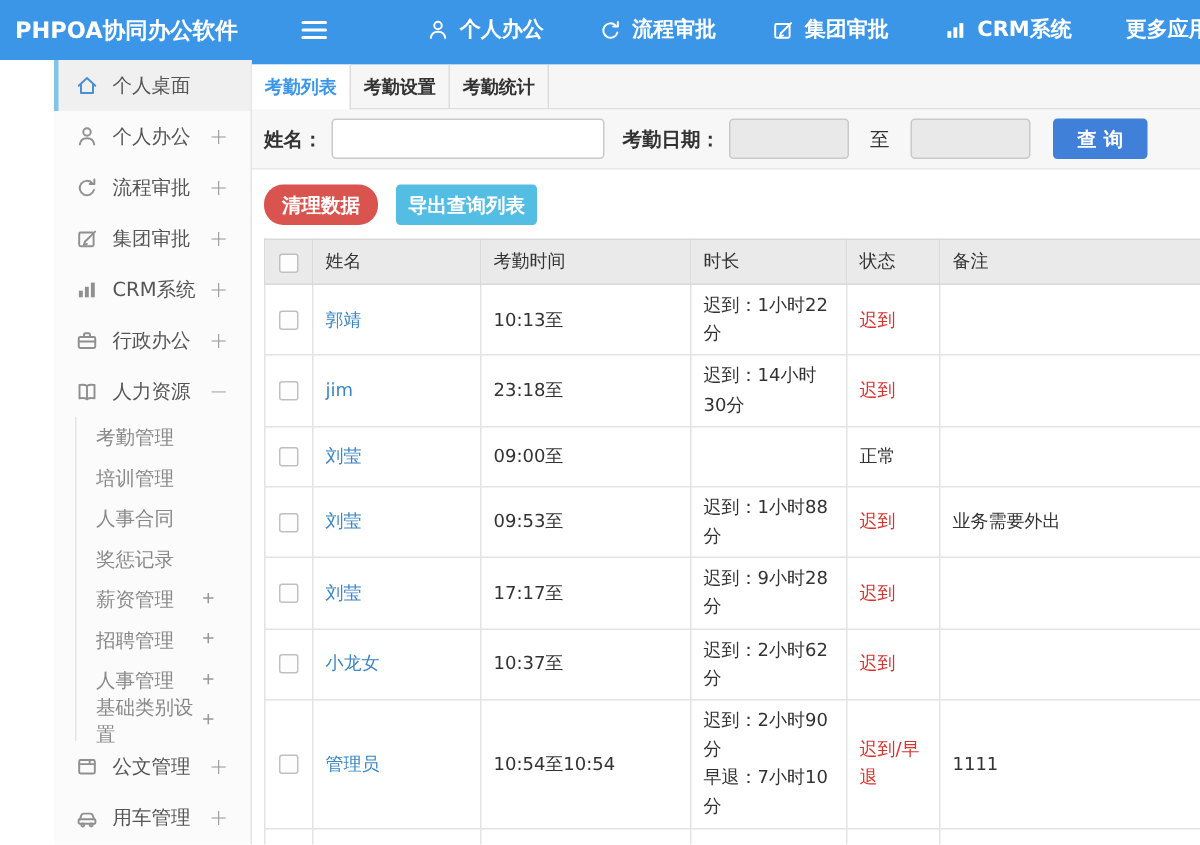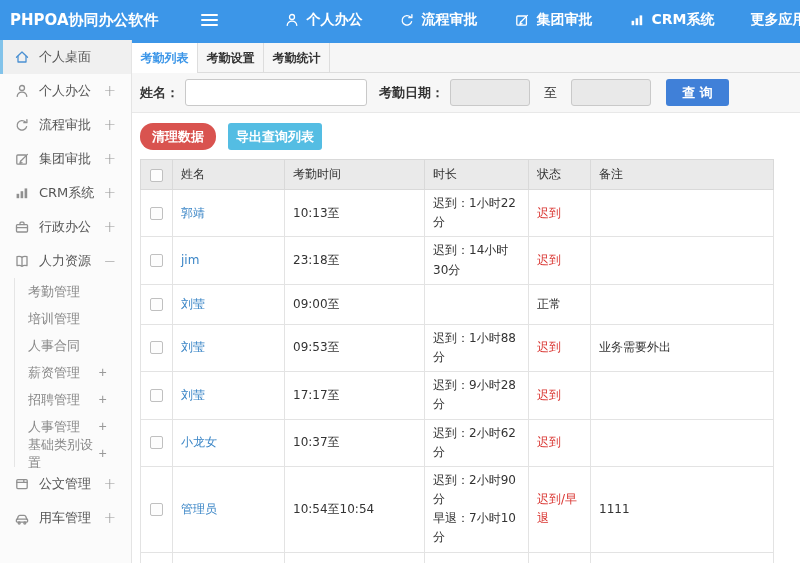--- a/index.html
+++ b/index.html
@@ -15,21 +15,21 @@
   .nav-item { display:flex; align-items:center; gap:7px; font-size:14px; font-weight:bold; cursor:pointer; white-space:nowrap; }
   .icn { display:inline-flex; }
   .icn svg { width:16px; height:16px; display:block; }
   .caret { width:0; height:0; border-left:5px solid transparent; border-right:5px solid transparent;
            border-top:6px solid #fff; margin-left:2px; }
 
   
   .body { display:flex; height:523px; }
 
   
-  aside { width:132px; background:#fbfbfb; border-right:1px solid #e4e4e4; overflow:hidden; }
+  aside { width:132px; background:#fbfbfb; border-right:1px solid #e4e4e4; overflow:hidden;margin-left:36px; }
   .side-item { height:34px; display:flex; align-items:center; padding-left:11px; gap:9px;
                font-size:13px; color:#555; cursor:pointer; border-left:3px solid transparent; }
   .side-item.active { background:#f0f0f0; border-left-color:#82c3ea; }
   .side-item .icn { color:#909090; }
   .side-item.active .icn { color:#4a90d2; }
   .expander { margin-left:auto; margin-right:15px; color:#999; font-size:15px; font-weight:300; cursor:pointer; }
   .subs { margin-left:14px; border-left:1px solid #e5e5e5; }
   .sub-item { height:27px; display:flex; align-items:center; padding-left:13px;
               font-size:13px; color:#888; cursor:pointer;font-family:Liberation Mono, monospace; }
   .sub-item .expander { margin-right:24px; font-size:14px; }
@@ -202,20 +202,23 @@
       </div>
       <div class="subs">
         <div class="sub-item">
           <span>考勤管理</span>
         </div>
         <div class="sub-item">
           <span>培训管理</span>
         </div>
         <div class="sub-item">
           <span>人事合同</span>
+        </div>
+        <div class="sub-item">
+          <span>奖惩记录</span>
         </div>
         <div class="sub-item">
           <span>薪资管理</span>
           <span class="expander">+</span>
         </div>
         <div class="sub-item">
           <span>招聘管理</span>
           <span class="expander">+</span>
         </div>
         <div class="sub-item">

